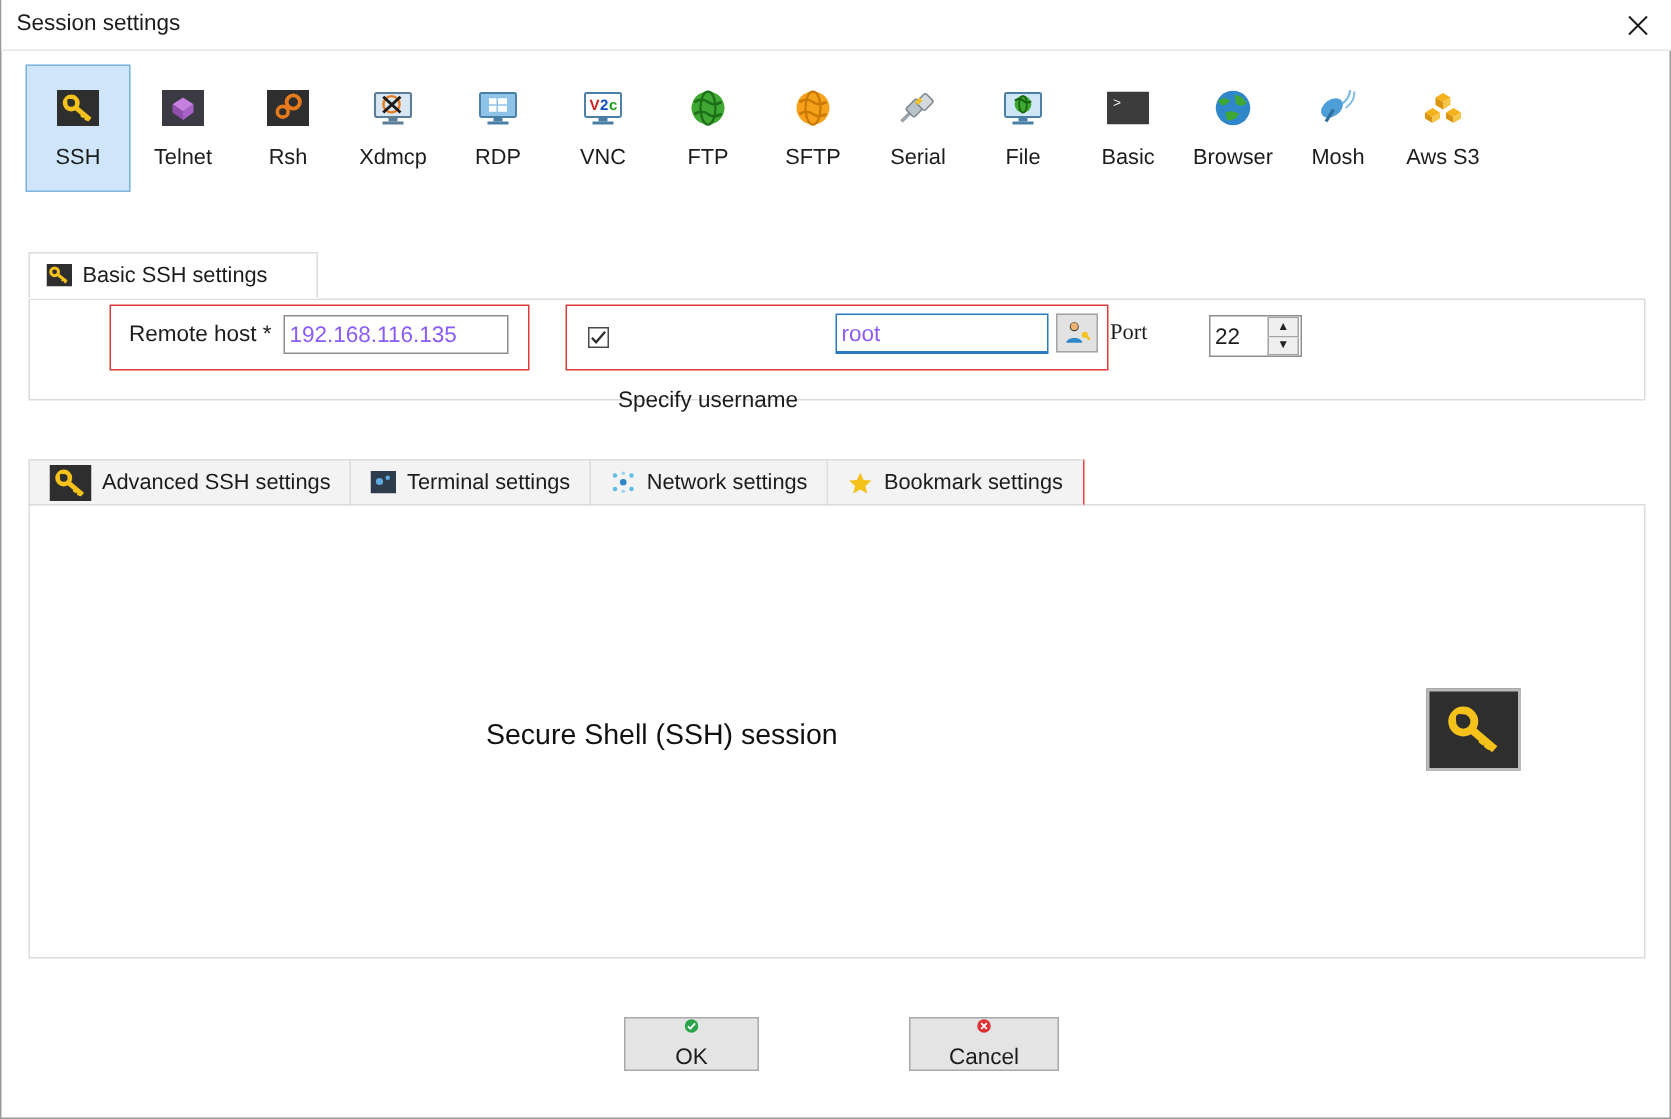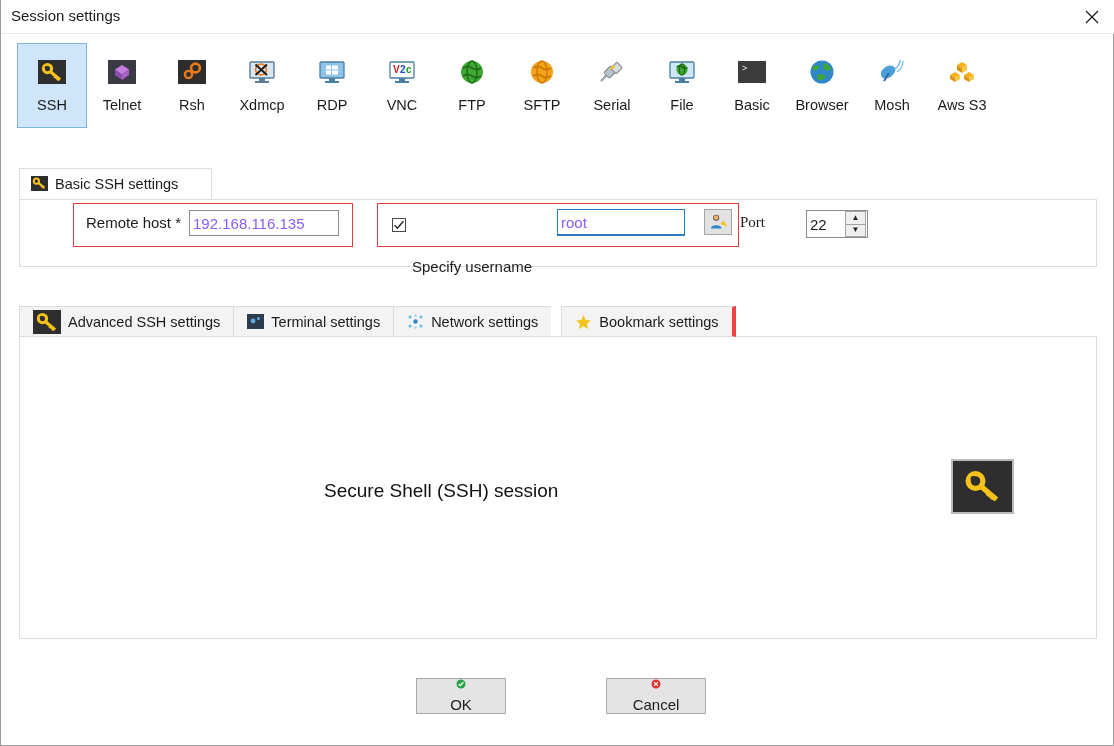--- a/index.html
+++ b/index.html
@@ -159,21 +159,21 @@
     height: 31px;
     background: #f3f3f3;
     border: 1px solid #dcdcdc;
     border-right: none;
     display: flex; align-items: center;
     padding: 0 13px;
     font-size: 14.5px; color: #1c1c1c;
     white-space: nowrap;
     cursor: pointer;
   }
-  .subtab:last-child { border-right: 4px solid #ef4444; margin-left: 10px; }
+  .subtab:last-child { border-right: 1px solid #ef4444; }
   .subtab .tico { margin-right: 7px; display: flex; }
 
   #content-panel {
     position: absolute; left: 18px; top: 336px;
     width: 1078px; height: 303px;
     background: #ffffff;
     border: 1px solid #dcdcdc;
   }
   .content-text {
     position: absolute; left: 304px; top: 143px;
@@ -405,21 +405,21 @@
 
     <div style="position:absolute; left:66px; top:14px;" class="fld-label">Remote host *</div>
     <input class="textbox" type="text" style="position: absolute; left: 169px; top: 10px; width: 150px; height: 26px;" placeholder="" value="192.168.116.135">
 
     <div class="checkbox" style="position:absolute; left:372px; top:18px;">
       <svg width="12" height="12" viewBox="0 0 12 12">
         <path d="M1.6 6.2 L4.4 9.2 L10.4 2.2" stroke="#2c2c2c" stroke-width="1.5" fill="none"></path>
       </svg>
     </div>
     <div style="position:absolute; left:392px; top:14px;margin-top:44px;" class="fld-label">Specify username</div>
-    <input class="textbox focused" type="text" style="position: absolute; left: 537px; top: 9px; width: 128px; height: 27px;" placeholder="" value="root">
+    <input class="textbox focused" type="text" style="position: absolute; left: 537px; top: 9px; width: 142px; height: 27px;" placeholder="" value="root">
     <div class="usr-btn" style="position:absolute; left:684px; top:9px;">
       <svg width="18" height="18" viewBox="0 0 18 18">
         <circle cx="7.2" cy="4.8" r="3" fill="#3b3b3b"></circle>
         <circle cx="7.2" cy="4.6" r="2.4" fill="#f0b070"></circle>
         <path d="M1.9 15.5 C1.9 11.2 12.5 11.2 12.5 15.5 Z" fill="#2f86c9"></path>
         <circle cx="14.2" cy="10.2" r="2" fill="#f5c21b"></circle>
         <path d="M15.6 11.4 L17.4 13.4" stroke="#f5c21b" stroke-width="1.6"></path>
       </svg>
     </div>
 

